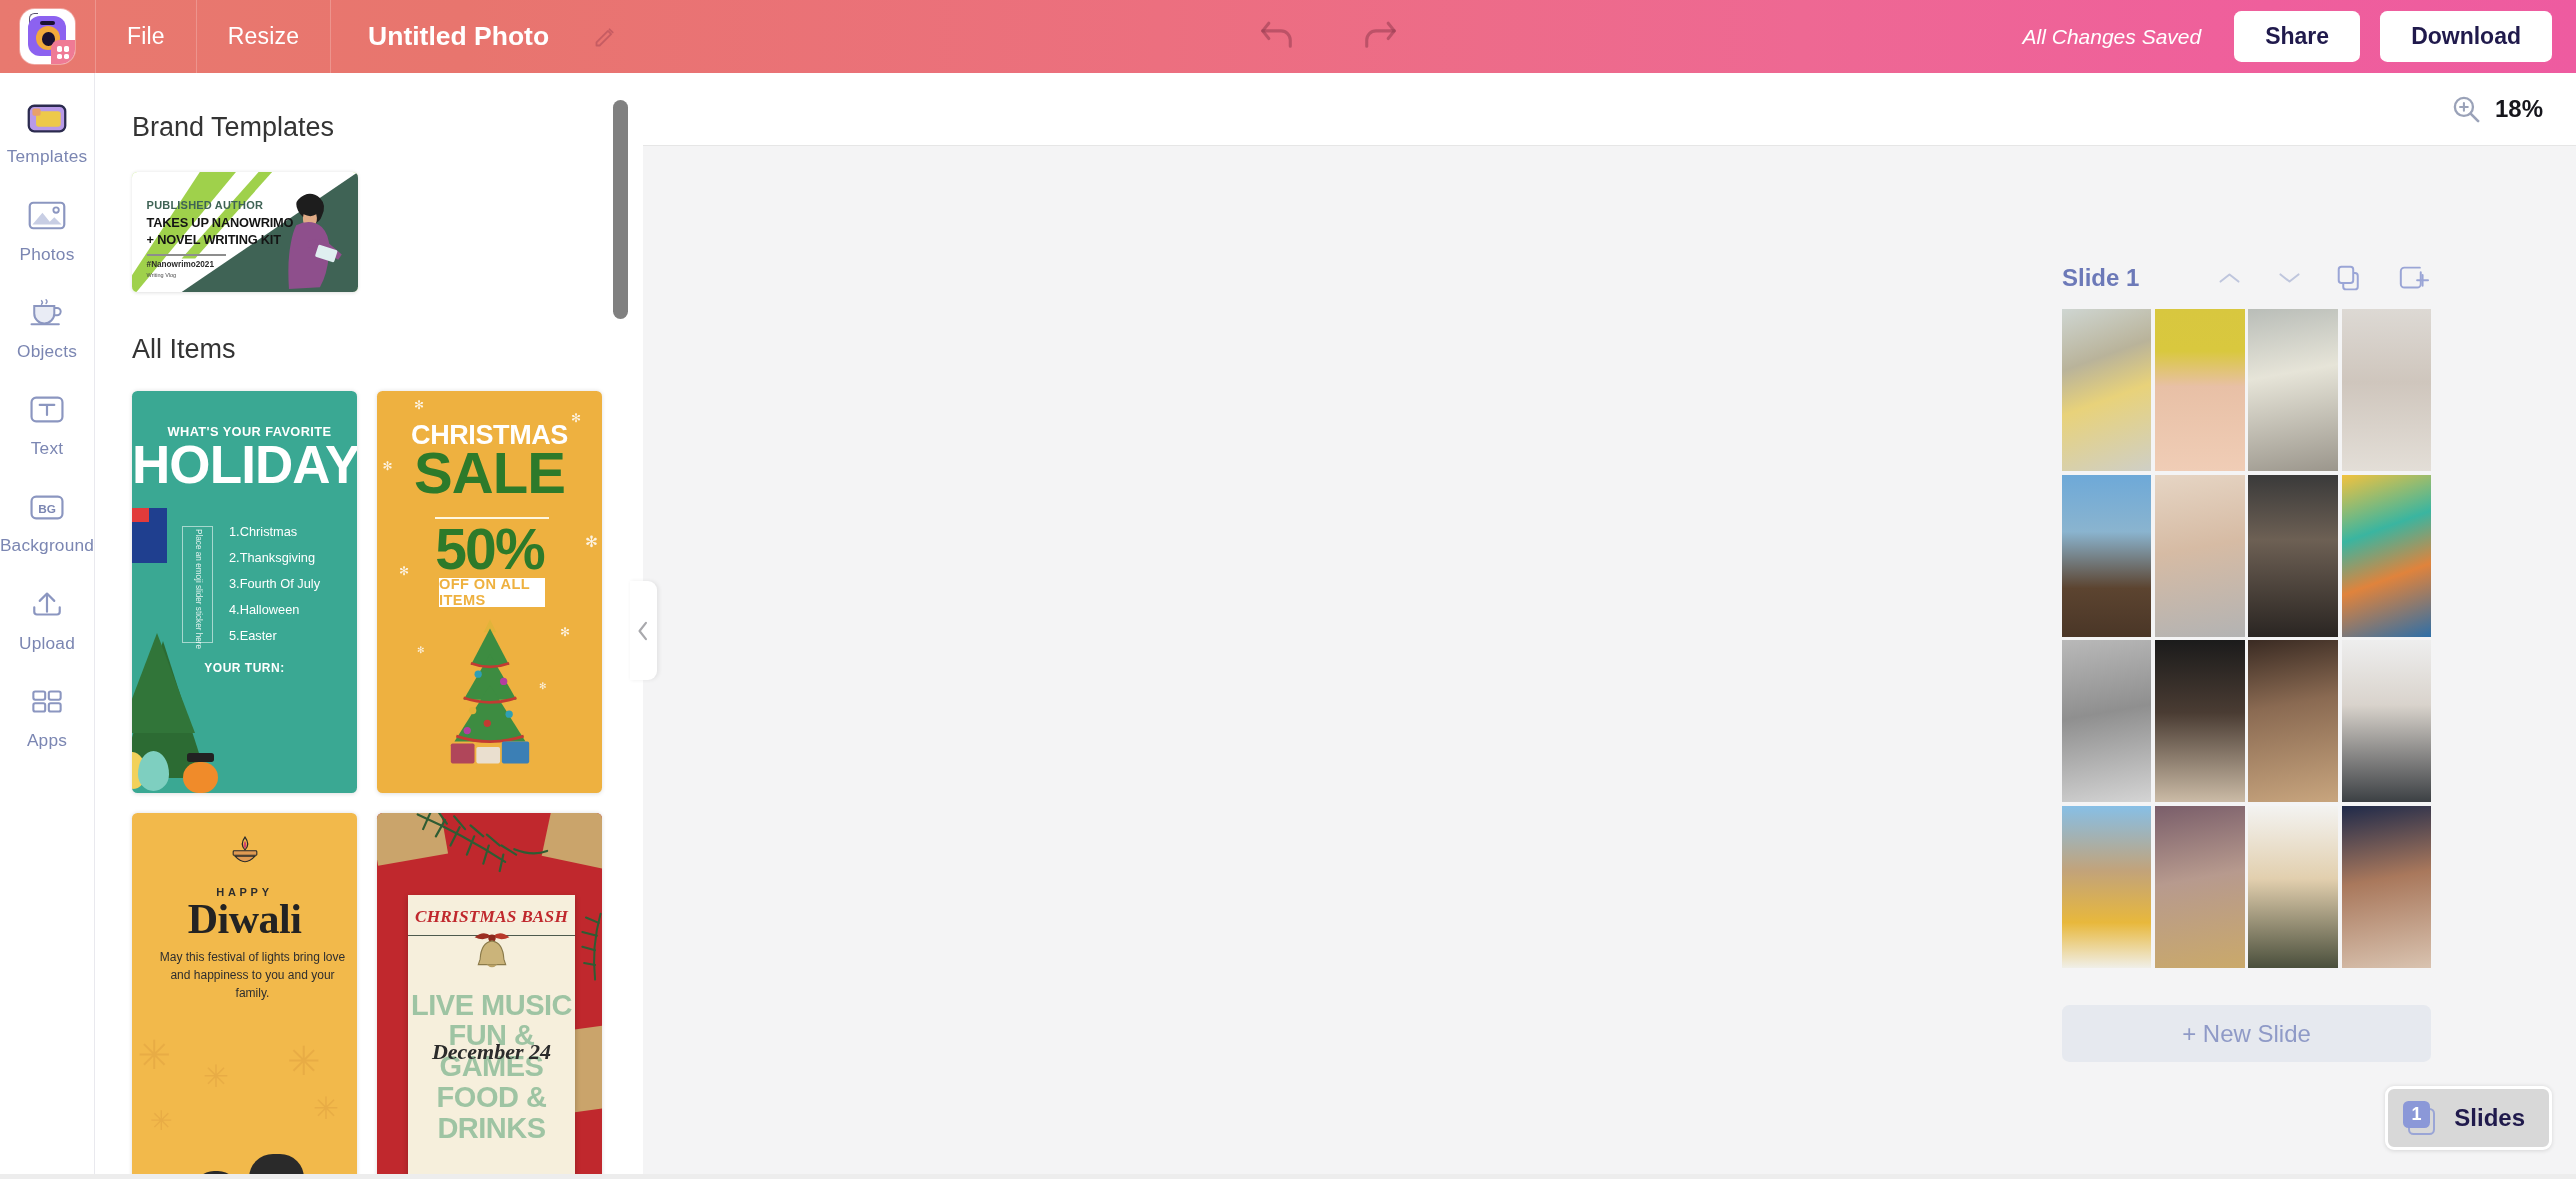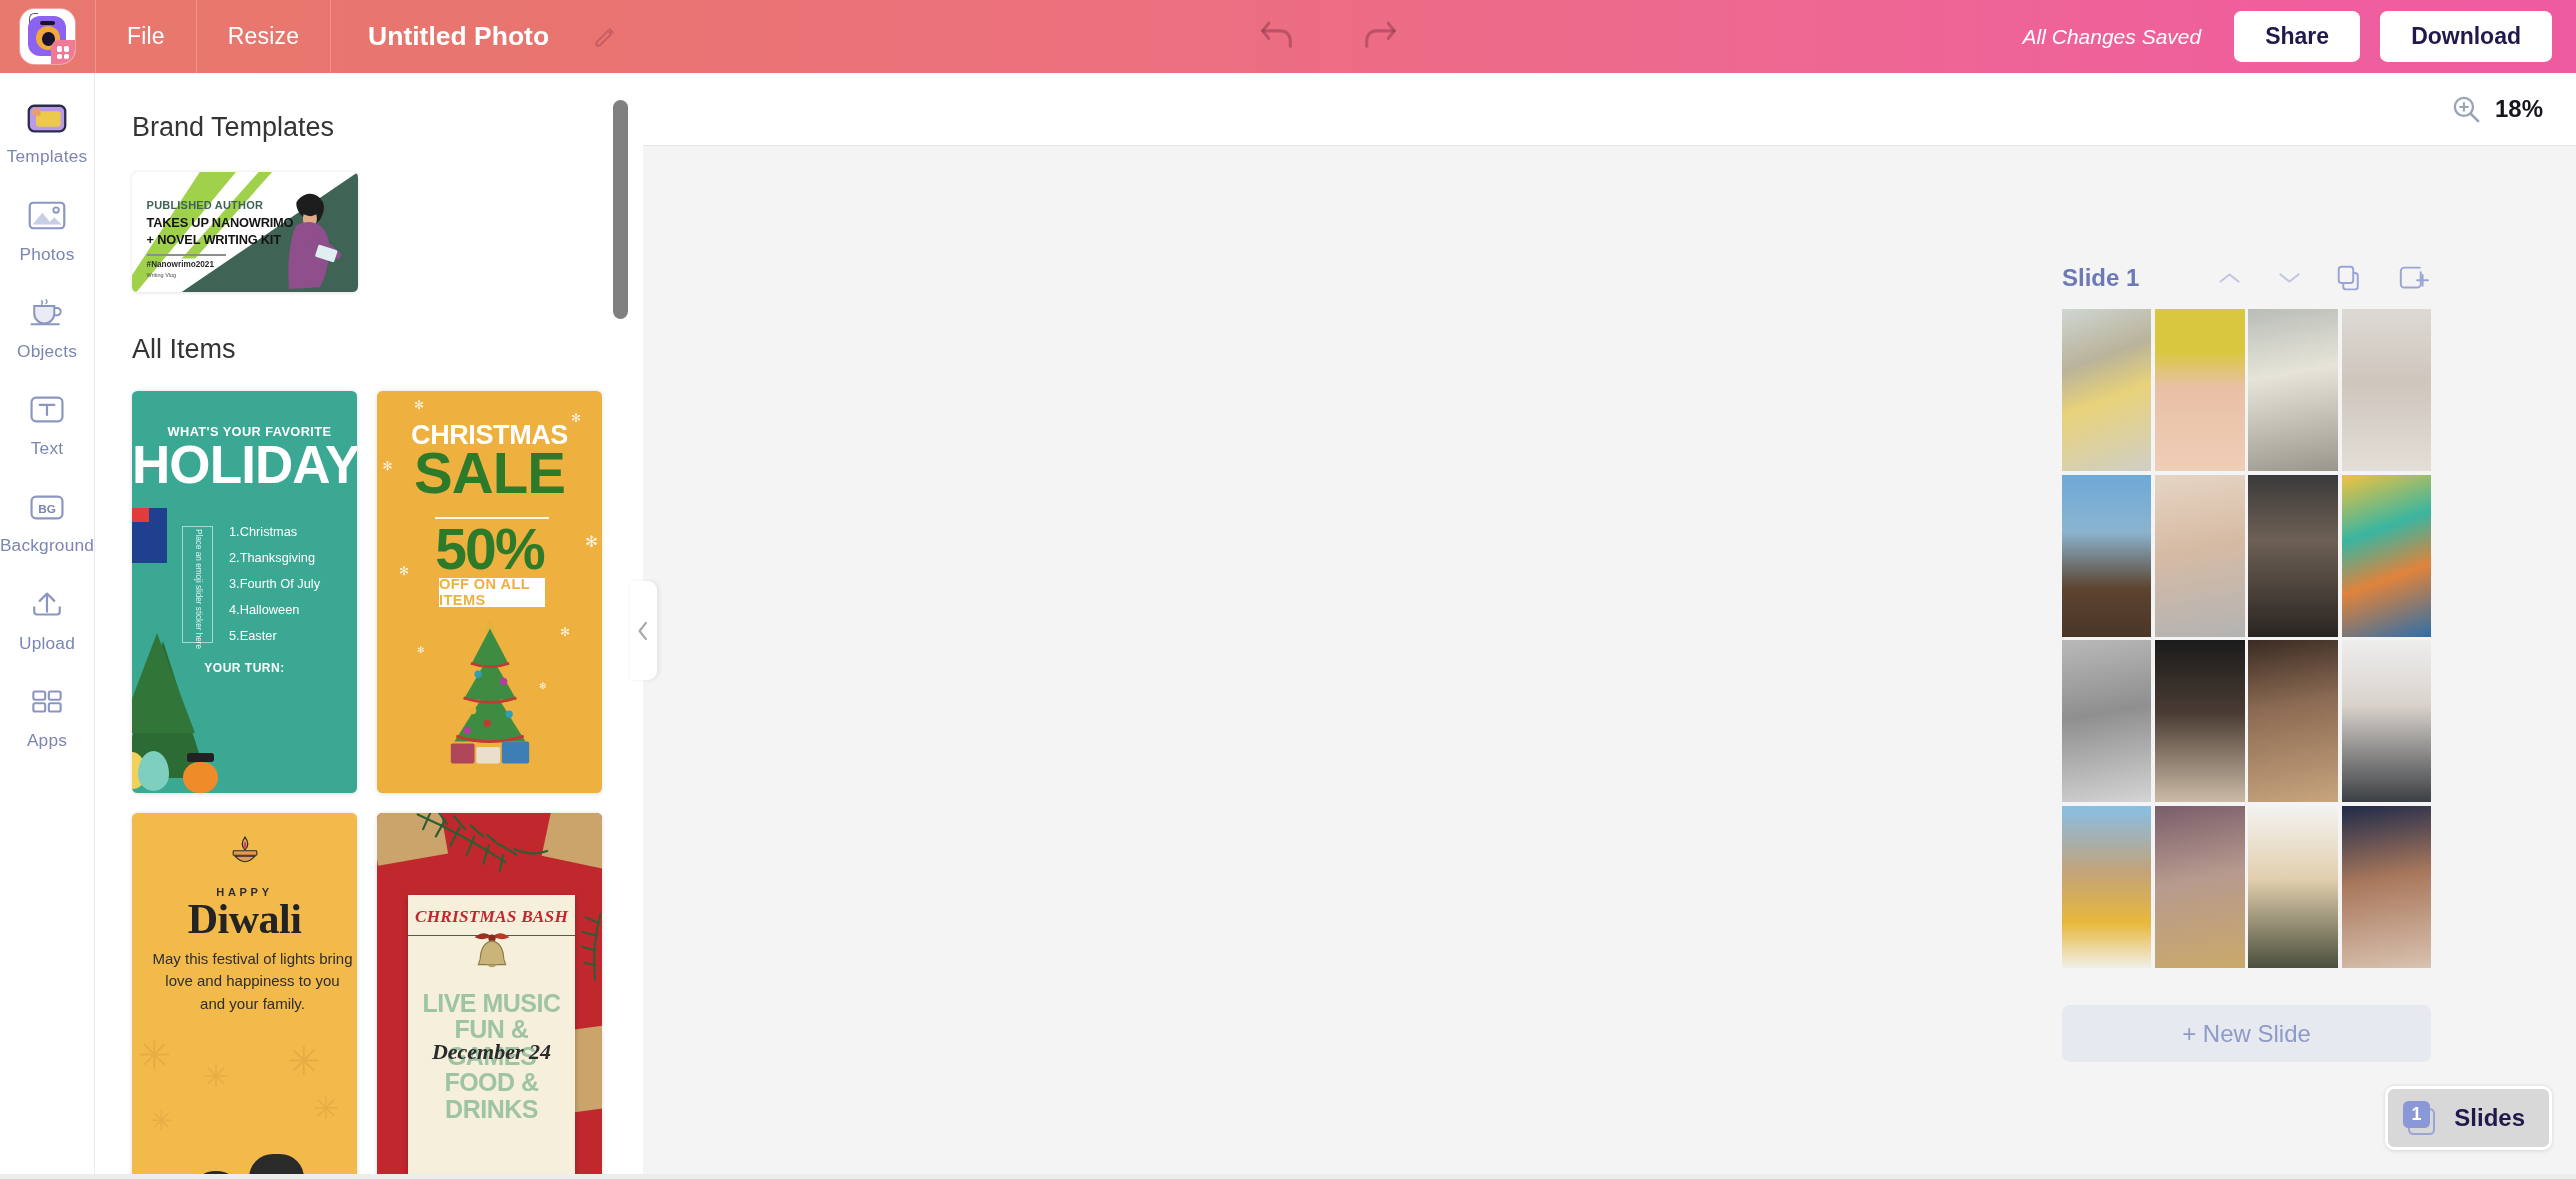--- a/index.html
+++ b/index.html
@@ -199,37 +199,37 @@
   .flake { position:absolute; color:rgba(255,255,255,.85); font-size:12px; }
 
   
   .diw { background:#f2b94b; }
   .diw-lamp { position:absolute; left:50%; transform:translateX(-50%); top:22px; width:40px; height:37px; }
   .diw-happy { position:absolute; left:0; right:0; top:73px; text-align:center; color:#2d2d2d;
     font-size:11px; font-weight:bold; letter-spacing:3.7px; }
   .diw-title { position:absolute; left:0; right:0; top:82px; text-align:center; color:#232323;
     font-size:42px; font-weight:bold; font-family:"Liberation Serif", serif; letter-spacing:-0.5px; }
   .diw-body { position:absolute; left:20px; right:4px; top:135px; text-align:center; color:#2e2e2e;
-    font-size:15px; line-height:1.5; }
+    font-size:12px; line-height:1.5; }
   .diw-boy { position:absolute; left:117px; bottom:-7.3px; width:55px; height:68px; border-radius:24px 24px 0 0; background:#2a2a2a; }
   .diw-boy:after { content:""; position:absolute; left:5.5px; top:20px; width:44px; height:46px; border-radius:20px 20px 0 0; background:#f0c08a; }
   .diw-girl { position:absolute; left:62px; bottom:-7.3px; width:44px; height:51px; border-radius:20px 20px 0 0; background:#2a2a2a; }
   .diw-girl:after { content:""; position:absolute; left:5.5px; top:18px; width:33px; height:37px; border-radius:16.4px 16.4px 0 0; background:#f0c08a; }
   .spark { position:absolute; color:rgba(215,150,60,.35); font-size:40px; }
 
   
   .bash { background:#c0282d; }
   .bash-paper { position:absolute; left:31px; right:27px; top:82px; bottom:-37px; background:#f6efdc;
     box-shadow:0 1.8px 5.5px rgba(0,0,0,.25); }
   .bash-t1 { position:absolute; left:0; right:0; top:12.8px; text-align:center; color:#c0282d;
     font-size:17.3px; font-weight:bold; font-style:italic; font-family:"Liberation Serif", serif; letter-spacing:0.2px; }
   .bash-rule { position:absolute; left:0; right:0; top:40px; height:0.9px; background:#4e5b4e; }
   .bash-bell { position:absolute; left:50%; transform:translateX(-50%); top:33px; width:42px; height:44px; }
   .bash-lines { position:absolute; left:0; right:0; top:95px; text-align:center; color:#9ec4a3;
-    font-size:25px; font-weight:bold; line-height:1.06; letter-spacing:-0.5px; }
+    font-size:29px; font-weight:bold; line-height:1.06; letter-spacing:-0.5px; }
   .bash-date { position:absolute; left:0; right:0; top:144px; text-align:center; color:#2b2b2b;
     font-size:22px; font-weight:bold; font-style:italic; font-family:"Liberation Serif", serif; }
   .bash-box { position:absolute; background:#caa46b; }
 
   
   .canvas-top {
     position: absolute; left: 643px; top: 73px; width: 1933px; height: 73px;
     background: #ffffff; border-bottom: 0.9px solid #e6e6e6; z-index: 10;
     display: flex; align-items: center; justify-content: flex-end;
   }

